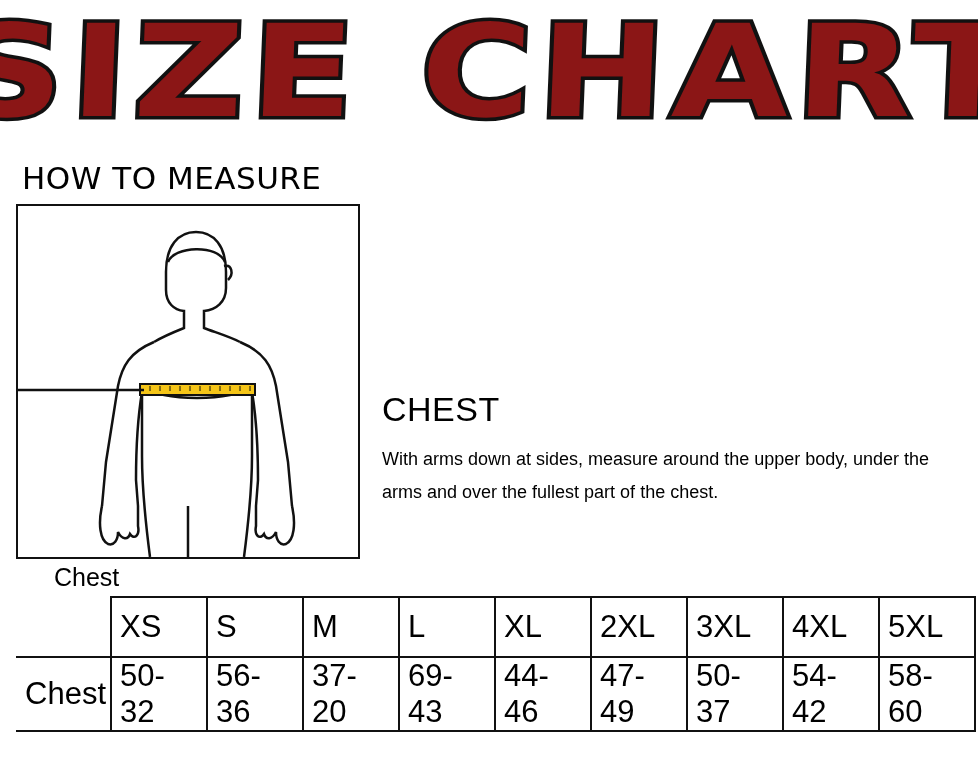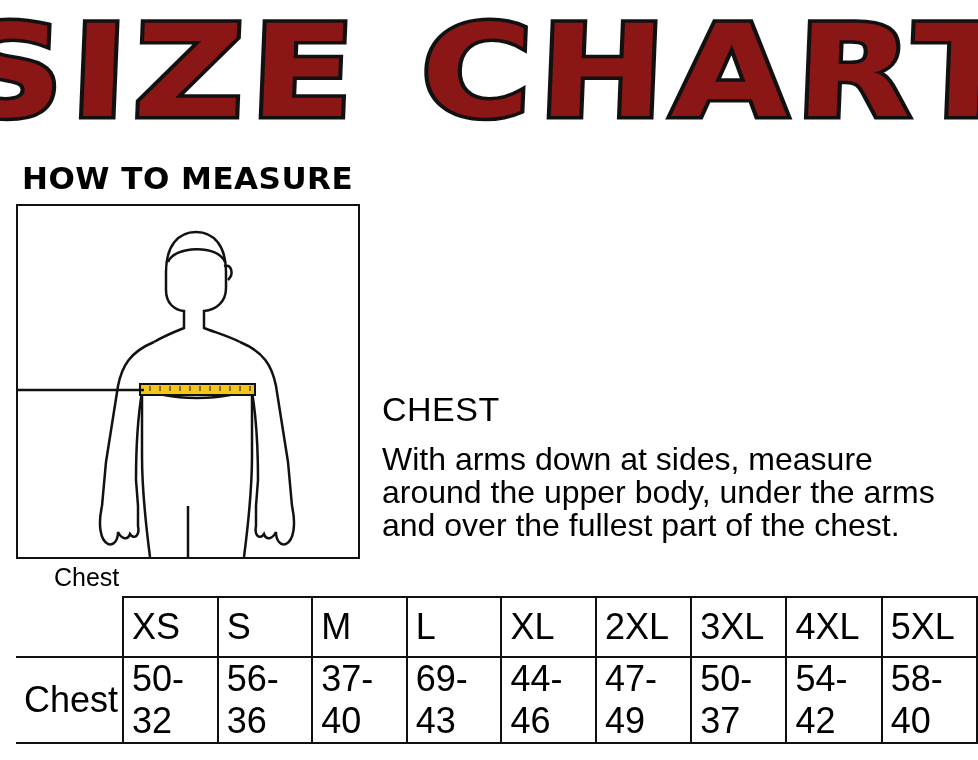--- a/index.html
+++ b/index.html
@@ -39,21 +39,21 @@
     transform-origin: center center;
     text-transform: uppercase;
   }
 
   
   #howto-label {
     position: absolute;
     left: 22px;
     top: 160px;
     font-family: "DejaVu Sans", sans-serif;
-    font-weight: bold;
+    font-weight: normal;
     font-size: 31px;
     letter-spacing: 0.5px;
   }
 
   
   #figure-box {
     position: absolute;
     left: 16px;
     top: 204px;
     width: 344px;
@@ -86,36 +86,36 @@
     width: 580px;
   }
   #desc-title {
     font-family: "Liberation Sans", sans-serif;
     font-size: 34px;
     letter-spacing: 0.5px;
     margin-bottom: 14px;
   }
   #desc-body {
     font-family: "Liberation Sans", sans-serif;
-    font-size: 32px;
+    font-size: 18px;
     line-height: 33px;
   }
 
   
   #size-table {
     position: absolute;
     left: 16px;
     top: 596px;
     border-collapse: collapse;
     table-layout: fixed;
   }
   #size-table td {
     border: 2px solid #111111;
     font-family: "Liberation Sans", sans-serif;
-    font-size: 36px;
+    font-size: 31px;
     height: 60px;
     padding: 0 8px;
     vertical-align: middle;
     text-align: left;
     box-sizing: border-box;
     margin-top: 13px;
   }
   #size-table td.corner {
     border: none;
   }
@@ -212,22 +212,22 @@
       <td>XL</td>
       <td>2XL</td>
       <td>3XL</td>
       <td>4XL</td>
       <td>5XL</td>
     </tr>
     <tr>
       <td class="rowhead">Chest</td>
       <td>50-32</td>
       <td>56-36</td>
-      <td>37-40</td>
+      <td>37-20</td>
       <td>69-43</td>
       <td>44-46</td>
       <td>47-49</td>
       <td>50-37</td>
       <td>54-42</td>
-      <td>58-40</td>
+      <td>58-60</td>
     </tr>
   </tbody>
 </table>
 
 </body></html>

